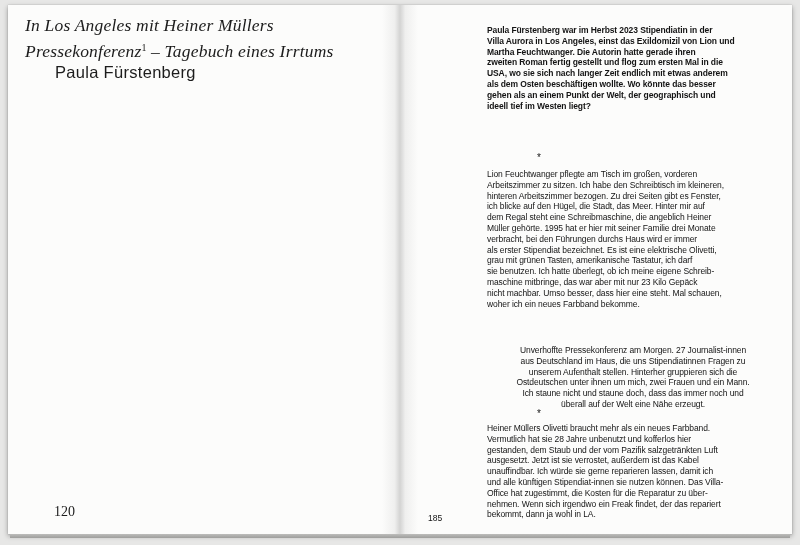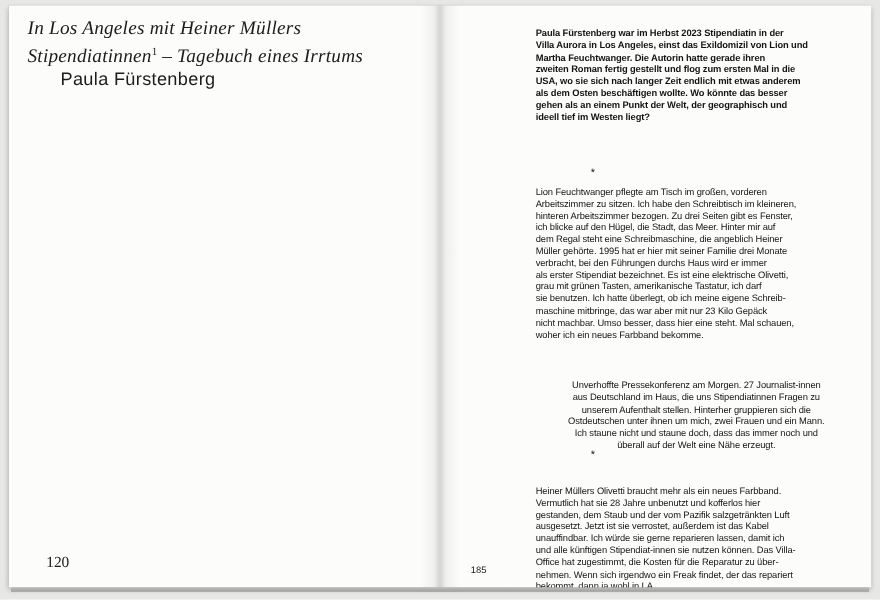--- a/index.html
+++ b/index.html
@@ -58,21 +58,21 @@
   .author-name{
     position:absolute;left:47px;top:58px;
     font-family:Liberation Sans, sans-serif;
     font-style:normal;
     font-size:16.5px;
     color:#1c1c1c;
     letter-spacing:0.3px;
     white-space:nowrap;
   }
   .page-number-left{
-    position:absolute;left:34px;top:499px;
+    position:absolute;left:46px;top:499px;
     font-family:"Liberation Serif","DejaVu Serif",serif;
     font-size:14px;
     color:#1c1c1c;
   }
 
   
   .textcol{
     position:absolute;left:87px;width:292px;
     color:#141414;
     font-size:8.5px;
@@ -84,37 +84,37 @@
   .sep{
     position:absolute;left:137px;
     color:#141414;
     font-size:10px;
     line-height:10px;
   }
   .sep-1{top:148px;}
   .sep-2{top:404px;}
   .para-1{top:164px;}
   .para-2{top:340px;text-align:center;}
-  .para-3{top:436px;}
+  .para-3{top:418px;}
   .page-number-right{
     position:absolute;left:28px;top:508px;
     font-size:8.5px;
     color:#141414;
   }
 </style>
 </head>
 <body>
 
 <div class="stage">
   <div class="book">
 
     <div class="page page-left">
       <div class="chapter-title">
         <span>In Los Angeles mit Heiner Müllers</span><br>
-        <span>Stipendiatinnen</span><sup>1</sup><span> – Tagebuch eines Irrtums</span>
+        <span>Pressekonferenz</span><sup>1</sup><span> – Tagebuch eines Irrtums</span>
       </div>
       <div class="author-name">Paula Fürstenberg</div>
       <div class="page-number-left">120</div>
     </div>
 
     <div class="page page-right">
       <div class="textcol lead">Paula Fürstenberg war im Herbst 2023 Stipendiatin in der
 Villa Aurora in Los Angeles, einst das Exildomizil von Lion und
 Martha Feuchtwanger. Die Autorin hatte gerade ihren
 zweiten Roman fertig gestellt und flog zum ersten Mal in die

